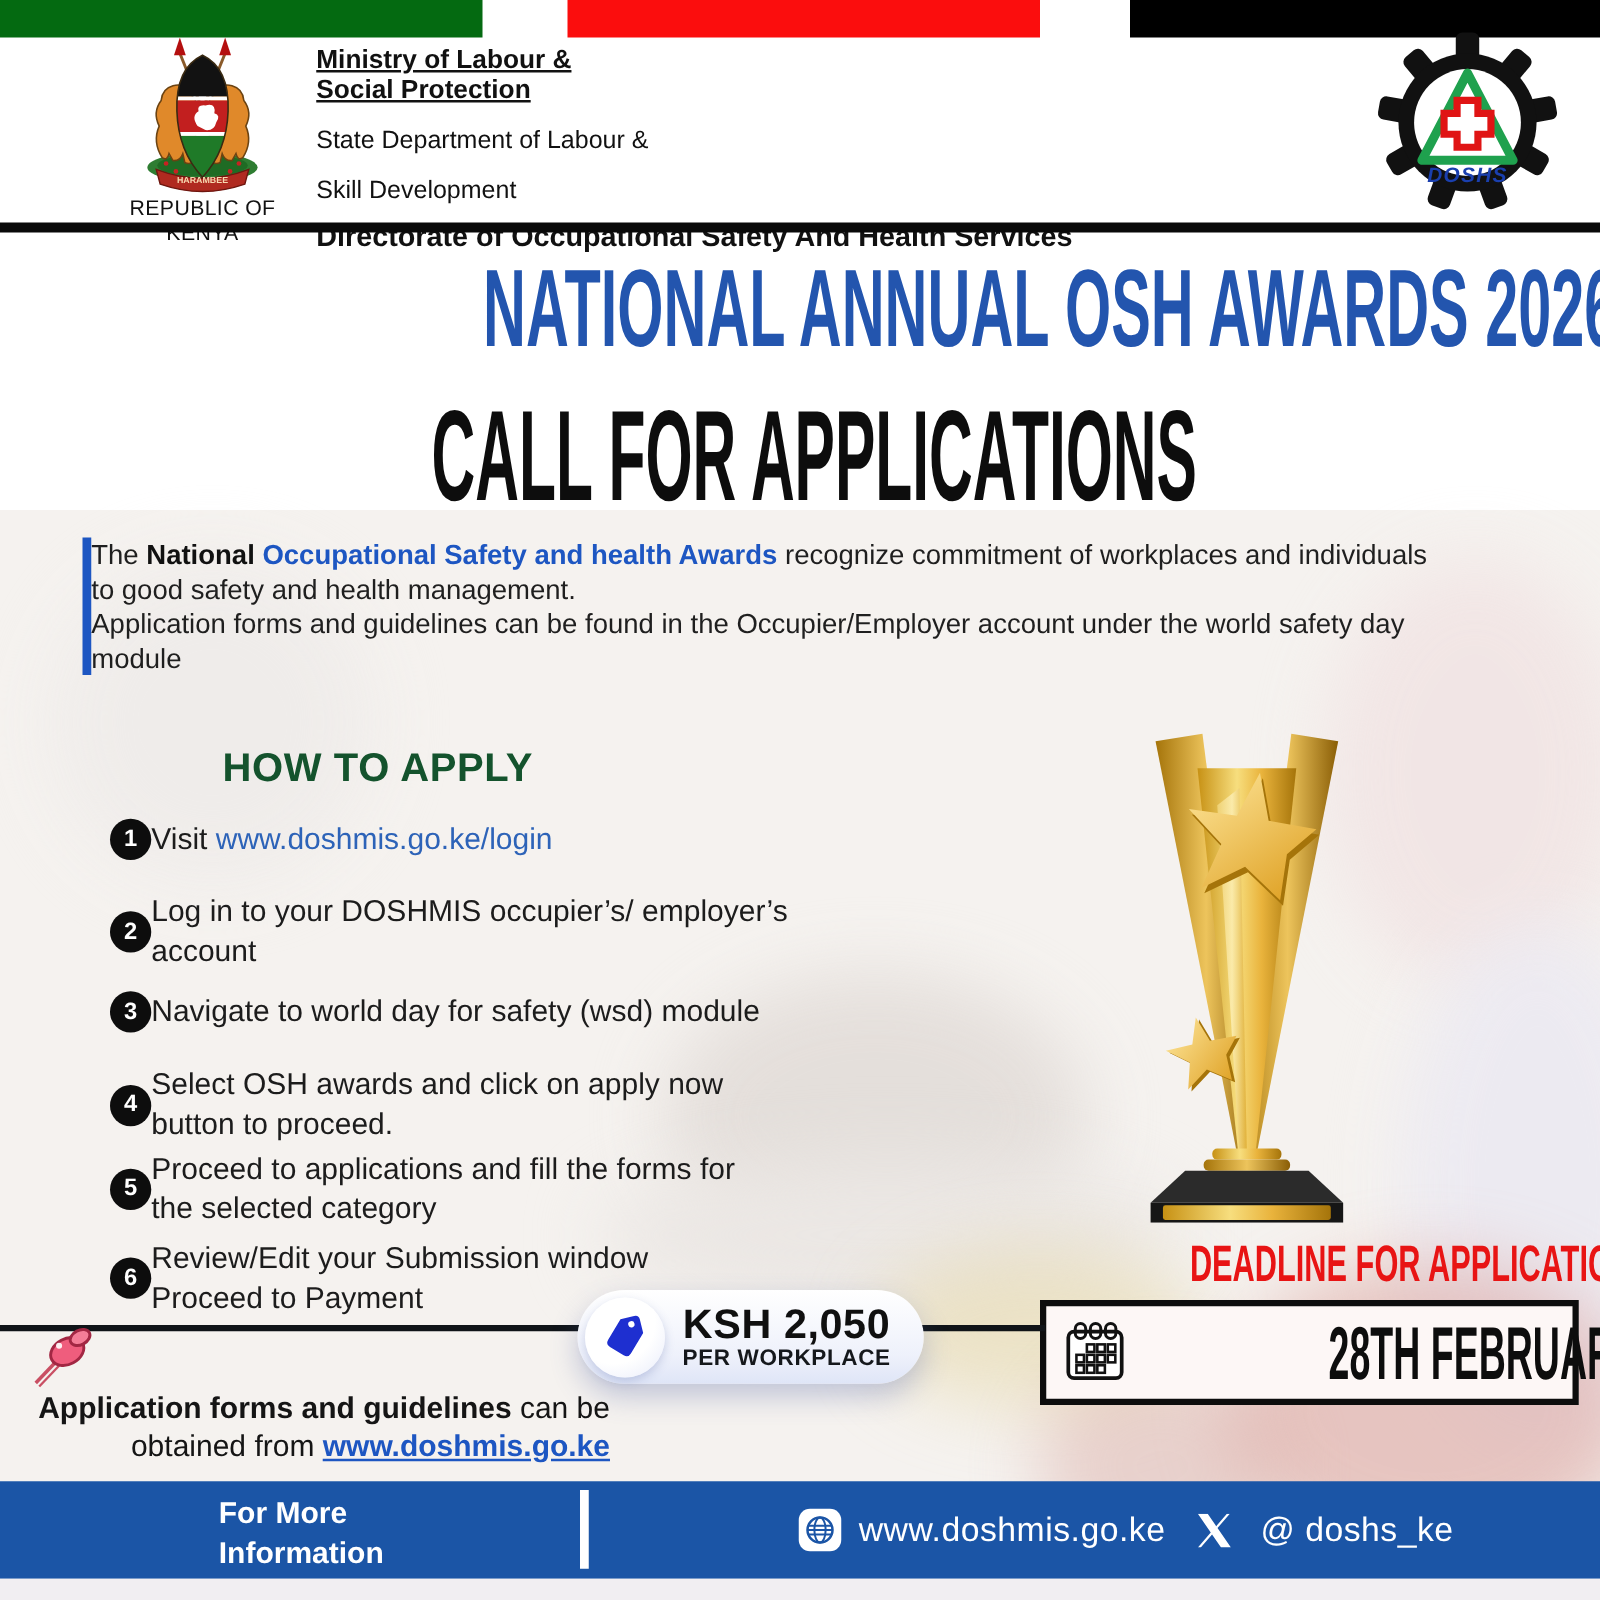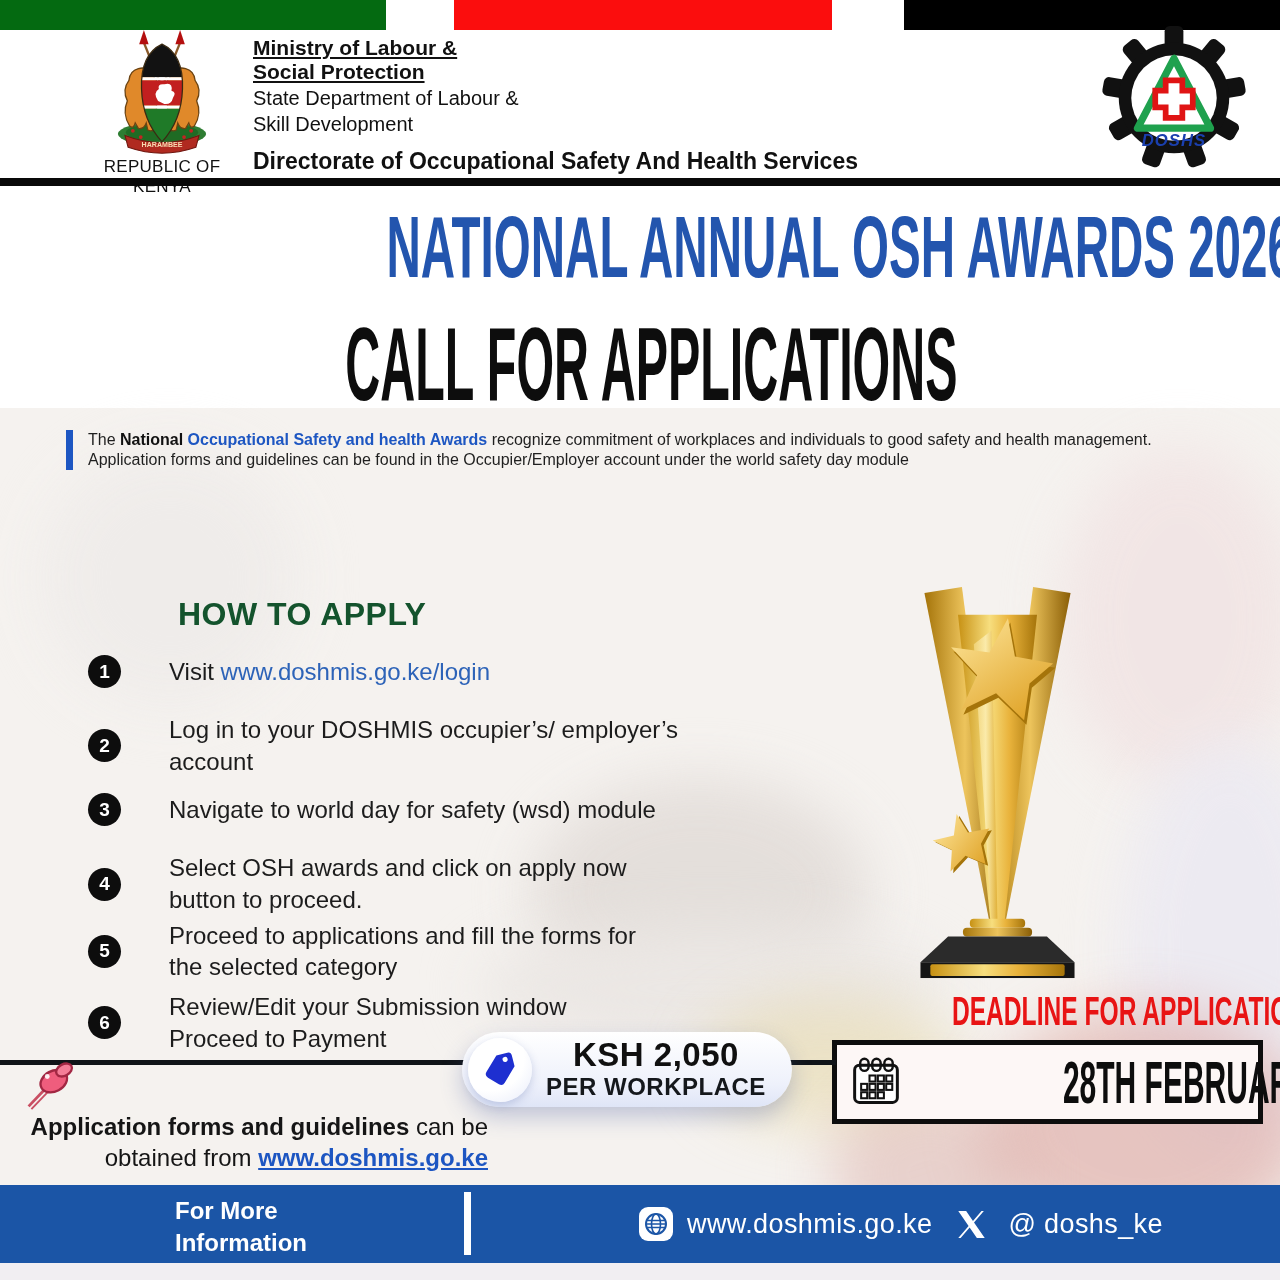--- a/index.html
+++ b/index.html
@@ -15,21 +15,21 @@
   .flag-red   { left:454px; width:378px; background:#fb0d0d; }
   .flag-black { left:904px; width:376px; background:#000; }
 
   
   .coat-wrap { position:absolute; left:78px; top:30px; width:168px; text-align:center; }
   .coat-wrap svg { width:150px; height:126px; display:block; margin:0 auto; }
   .coat-caption { font-size:17px; color:#111; letter-spacing:.3px; margin-top:1px; }
 
   .ministry { position:absolute; left:253px; top:36px; color:#111; }
   .ministry .b1 { font-size:21px; font-weight:700; line-height:1.15;text-decoration:underline; }
-  .ministry .r1 { font-size:20px; line-height:1.2; margin-top:2px; }
+  .ministry .r1 { font-size:20px; line-height:1.2; margin-top:16px; }
   .directorate { margin-top:12px; font-size:23px; font-weight:700; }
 
   .doshs-wrap { position:absolute; left:1100px; top:24px; width:148px;font-style:italic; }
   .doshs-wrap svg { width:148px; height:148px; }
 
   .header-divider { position:absolute; left:0; top:178px; width:1280px; height:8px; background:#090909; }
 
   
   .title-band { position:absolute; left:0; width:1280px; text-align:center; }
   .t1 { top:196px; }
@@ -38,33 +38,33 @@
   .t1 .cond { font-size:88px; color:#2355ae; transform:scaleX(.54); }
   .t2 .cond { font-size:103px; color:#0d0d0d; transform:scaleX(.47); }
 
   
   .bg-band { position:absolute; left:0; top:408px; width:1280px; height:777px; background:#f5f2ef; }
   .blob { position:absolute; border-radius:50%; filter:blur(28px); }
 
   
   .intro { position:absolute; left:66px; top:430px; width:1090px; display:flex; }
   .intro-bar { width:7px; background:#1d56c2; flex:none; }
-  .intro-text { padding-left:15px; font-size:16px; line-height:1.25; color:#1f1f1f; }
+  .intro-text { font-size:22px; line-height:1.25; color:#1f1f1f; }
   .intro-text .bold { font-weight:700; color:#111; }
   .intro-text .hl { font-weight:700; color:#1d56c2; }
 
   
   .howto-heading { position:absolute; left:178px; top:596px; font-size:32px; font-weight:700; color:#14532d; letter-spacing:.5px; }
   .steps { position:absolute; left:88px; top:655px; width:600px; }
   .step { display:flex; align-items:center; }
   .s1 { margin-bottom:26px; } .s2 { margin-bottom:16px; } .s3 { margin-bottom:26px; }
   .s4 { margin-bottom:4px; }  .s5 { margin-bottom:8px; }
   .step-num { flex:none; width:33px; height:33px; border-radius:50%; background:#0d0d0d; color:#fff;
               font-weight:700; font-size:19px; display:flex; align-items:center; justify-content:center; }
-  .step-text { margin-left:48px; font-size:24px; line-height:1.32; color:#1c1c1c; white-space:pre-line; max-width:510px; }
+  .step-text { font-size:24px; line-height:1.32; color:#1c1c1c; white-space:pre-line; max-width:510px; }
   .step-link { color:#2d63b8; }
 
   
   .trophy { position:absolute; left:905px; top:585px; }
   .trophy svg { width:185px; height:395px; }
 
   
   .deadline-heading { position:absolute; left:828px; top:988px; width:438px; text-align:center; }
   .deadline-heading .cond { font-size:41px; color:#e81414; transform:scaleX(.60); }
   .deadline-box { position:absolute; left:832px; top:1040px; width:431px; height:84px;
@@ -77,21 +77,21 @@
   .hline { position:absolute; left:0; top:1060px; width:836px; height:5px; background:#101418; }
   .pill { position:absolute; left:462px; top:1032px; height:75px; border-radius:40px;
           background:linear-gradient(180deg,#ffffff 0%,#eef1fb 70%,#dfe5f7 100%);
           box-shadow:0 10px 22px rgba(70,90,160,.30); display:flex; align-items:center; padding-right:26px; }
   .pill-circle { width:64px; height:64px; margin-left:6px; border-radius:50%;
                  background:radial-gradient(circle at 35% 30%, #ffffff 55%, #e7ebfa);
                  box-shadow:0 3px 8px rgba(70,90,160,.25); display:flex; align-items:center; justify-content:center; flex:none; }
   .pill-circle svg { width:36px; height:36px; }
   .pill-text { margin-left:14px; text-align:center; }
   .pill-amount { font-size:33px; font-weight:700; color:#101010; letter-spacing:.5px; line-height:1.05; }
-  .pill-per { font-size:24px; font-weight:700; color:#15181c; letter-spacing:.5px; }
+  .pill-per { font-size:18px; font-weight:700; color:#15181c; letter-spacing:.5px; }
 
   .pin { position:absolute; left:22px; top:1056px; }
   .pin svg { width:58px; height:56px; }
 
   .note { position:absolute; left:18px; top:1112px; width:470px; font-size:24px; line-height:1.28; color:#151515;text-align:right; }
   .note .bold { font-weight:700; }
   .note .link { font-weight:700; color:#1d56c2; text-decoration:underline; }
 
   
   .footer { position:absolute; left:0; top:1185px; width:1280px; height:78px; background:#1b55a6; }

